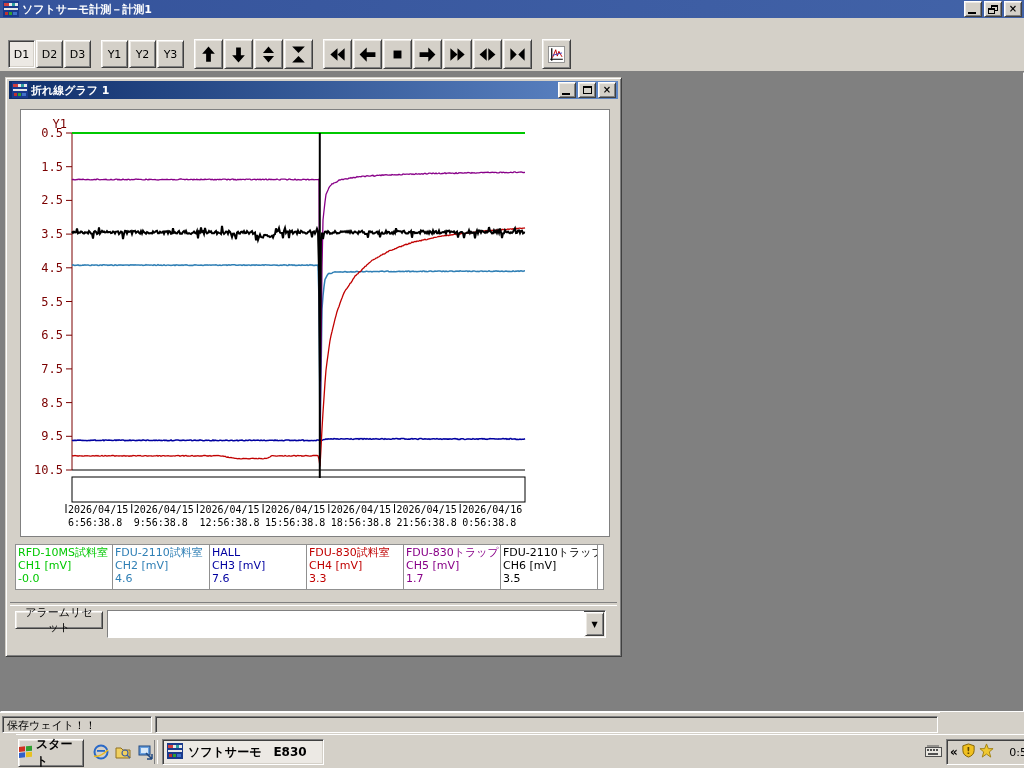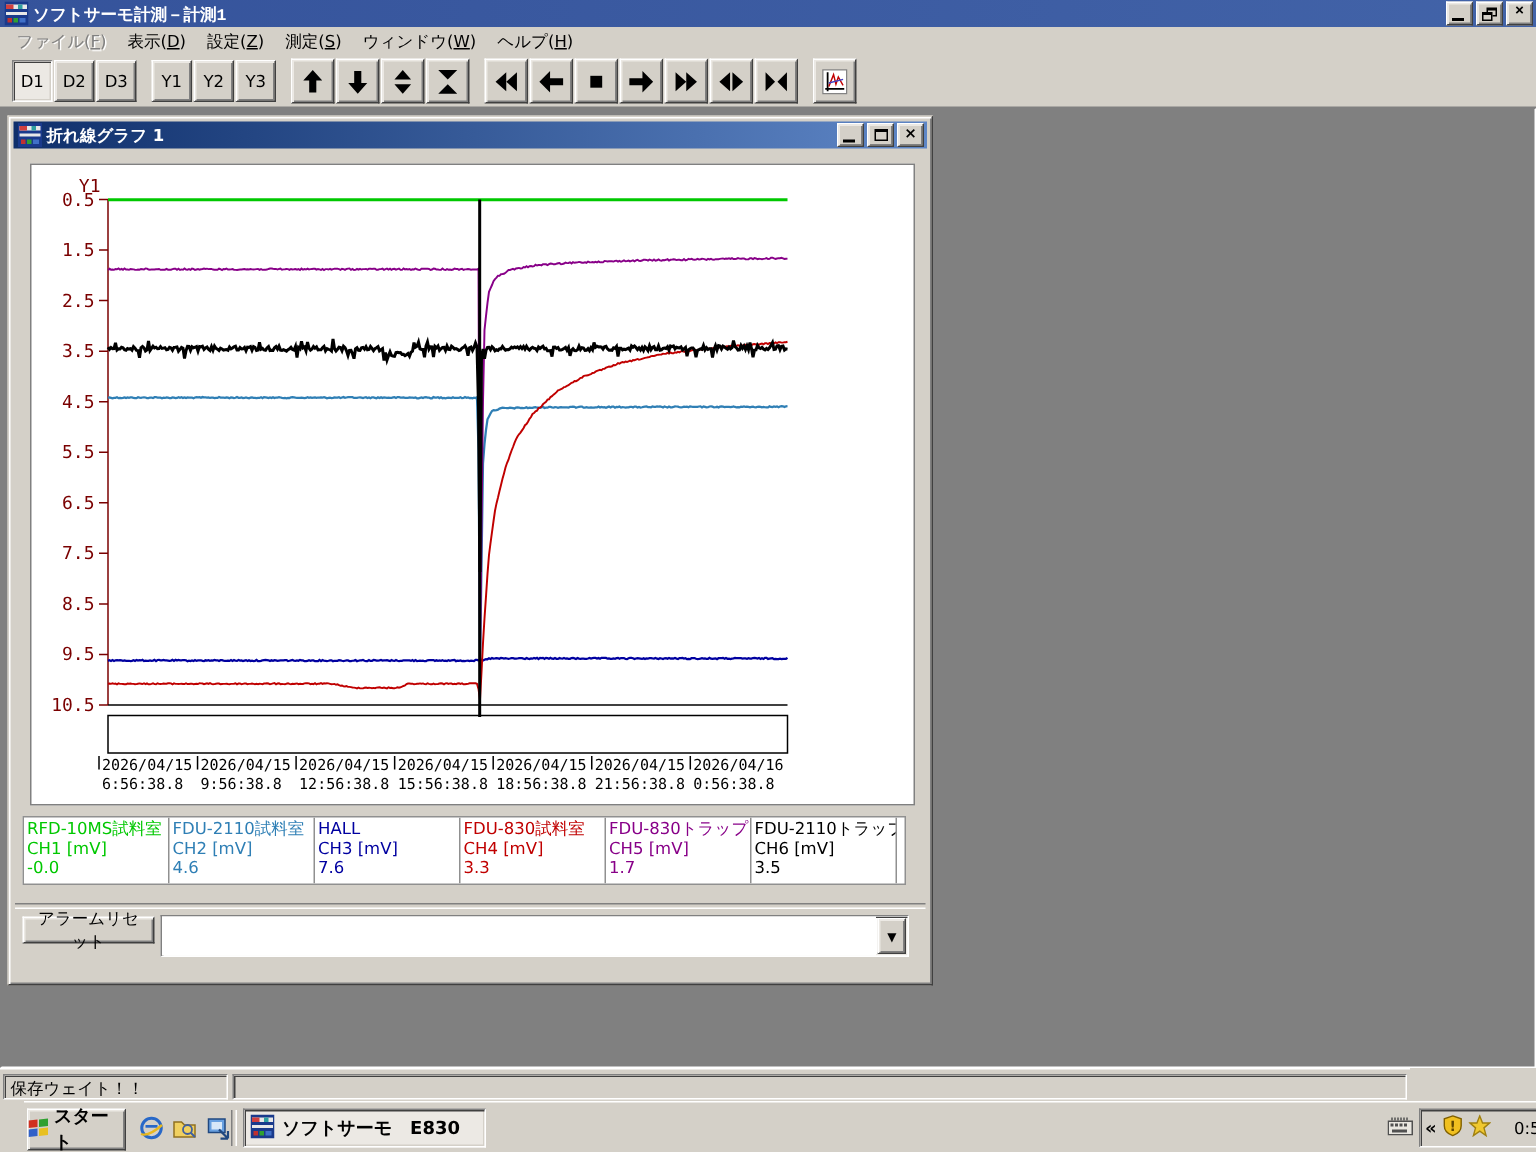--- a/index.html
+++ b/index.html
@@ -7,21 +7,21 @@
   #screen{position:relative;width:1024px;height:768px;background:#d4d0c8;}
 
   
   .raised{border:1px solid;border-color:#fff #404040 #404040 #fff;box-shadow:inset 1px 1px 0 #ece9e4, inset -1px -1px 0 #808080;background:#d4d0c8;}
   .sunken{border:1px solid;border-color:#808080 #fff #fff #808080;box-shadow:inset 1px 1px 0 #404040, inset -1px -1px 0 #d4d0c8;}
   .field{border:1px solid;border-color:#808080 #fff #fff #808080;box-shadow:inset 1px 1px 0 #404040, inset -1px -1px 0 #ece9e4;background:#fff;}
   .pressed{border:1px solid;border-color:#808080 #fff #fff #808080;box-shadow:inset 1px 1px 0 #404040, inset -1px -1px 0 #d4d0c8;background:#ece9e4;}
 
   
   .titlebar{position:absolute;left:0;top:0;width:1024px;height:18px;background:linear-gradient(90deg,#35539b,#4263a8);
-    display:flex;align-items:center;padding:0 2px;box-sizing:border-box;color:#fff;font-weight:bold;font-family:Liberation Mono, monospace;}
+    display:flex;align-items:center;padding:0 2px;box-sizing:border-box;color:#fff;font-weight:bold;}
   .titlebar .ticon{width:16px;height:16px;margin:0 3px 0 1px;flex:0 0 auto;}
   .tbtns{margin-left:auto;display:flex;gap:2px;}
   .tbtn{width:16px;height:14px;display:flex;align-items:center;justify-content:center;position:relative;font-weight:bold;font-size:10px;line-height:10px;color:#000;}
   .glyph-min{position:absolute;left:3px;bottom:2px;width:8px;height:2px;background:#000;}
   .glyph-max{width:9px;height:8px;border:1px solid #000;border-top:2px solid #000;box-sizing:border-box;}
   .glyph-restore{position:relative;width:10px;height:9px;}
   .glyph-restore .r1{position:absolute;right:0;top:0;width:7px;height:6px;border:1px solid #000;border-top:2px solid #000;box-sizing:border-box;background:#d4d0c8;}
   .glyph-restore .r2{position:absolute;left:0;bottom:0;width:7px;height:6px;border:1px solid #000;border-top:2px solid #000;box-sizing:border-box;background:#d4d0c8;}
 
   .menubar{position:absolute;left:0;top:18px;width:1024px;height:19px;display:flex;align-items:center;padding-left:4px;box-sizing:border-box;background:#d4d0c8;}
@@ -94,28 +94,20 @@
       <div class="tbtn raised">
           <span class="glyph-restore">
             <span class="r1"></span>
             <span class="r2"></span>
           </span>
         </div>
       <div class="tbtn raised">×</div>
     </div>
   </div>
 
-  <div class="menubar" id="menubar">
-      <span class="menuitem disabled">ファイル(<u>F</u>)</span>
-      <span class="menuitem">表示(<u>D</u>)</span>
-      <span class="menuitem">設定(<u>Z</u>)</span>
-      <span class="menuitem">測定(<u>S</u>)</span>
-      <span class="menuitem">ウィンドウ(<u>W</u>)</span>
-      <span class="menuitem">ヘルプ(<u>H</u>)</span>
-    </div>
 
   <div class="toolbar" id="toolbar">
       <div class="tgroup">
         <div class="toolbtn pressed">D1</div>
         <div class="toolbtn raised">D2</div>
         <div class="toolbtn raised">D3</div>
       </div>
       <div class="tgroup">
         <div class="toolbtn raised">Y1</div>
         <div class="toolbtn raised">Y2</div>

